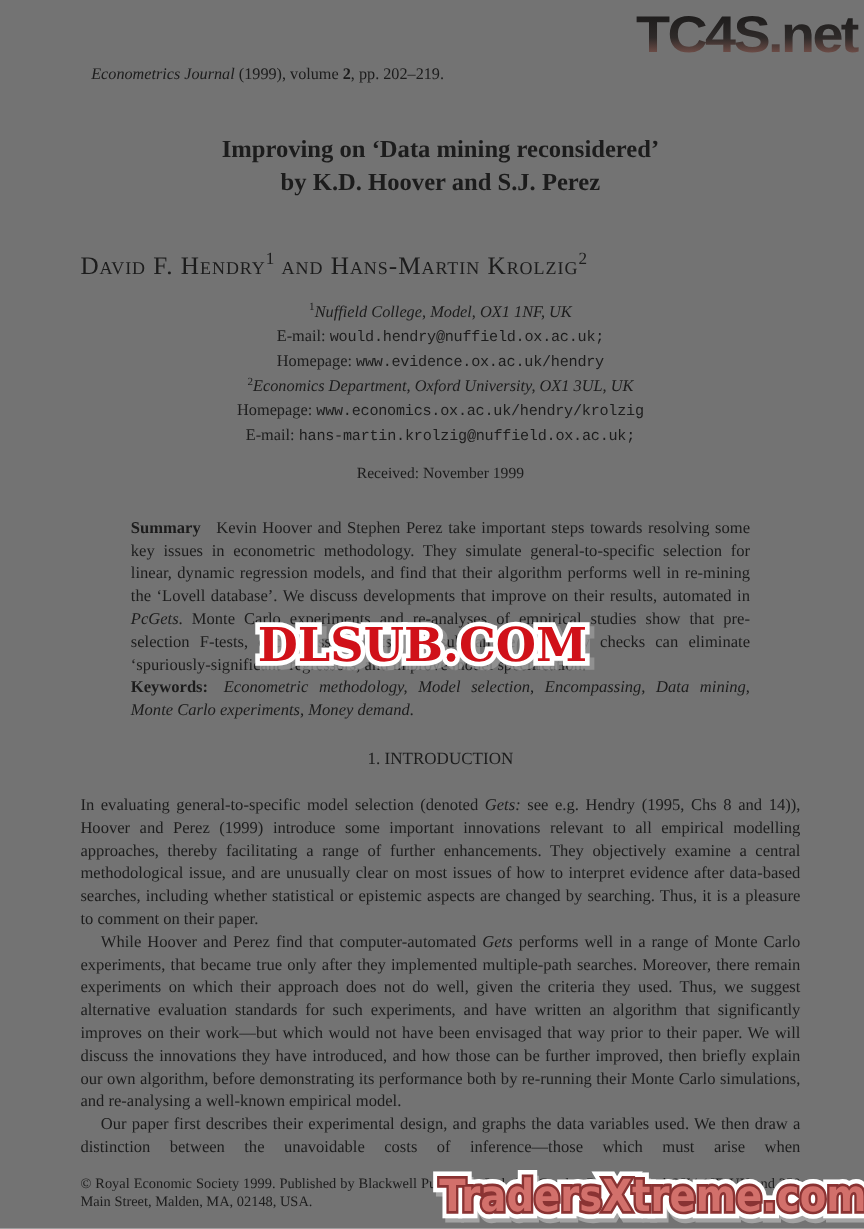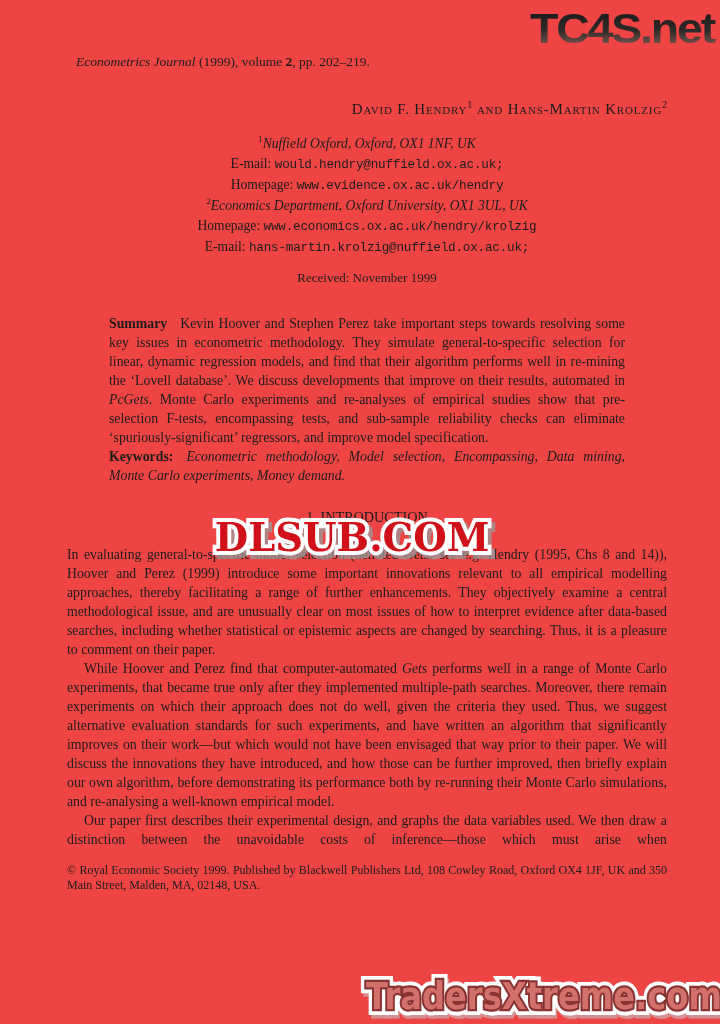--- a/index.html
+++ b/index.html
@@ -1,36 +1,36 @@
 <!DOCTYPE html>
 <html><head>
 <meta charset="utf-8">
 <style>
   html,body{margin:0;padding:0;background:#e8e8e8;}
   .page{
     position:relative;
     width:720px;height:1024px;
     margin:0 auto;
-    background:#ef4444;
+    background:#737373;
     font-family:"Liberation Serif", serif;
     color:#1c1c1c;
     overflow:hidden;
   }
   .content{padding:0 53px 0 67px;}
   .it{font-style:italic;}
   .bd{font-weight:bold;}
   .sc{font-variant:small-caps;letter-spacing:0.8px;}
   .mono{font-family:"Liberation Mono", monospace;font-size:0.93em;letter-spacing:-0.2px;}
   sup{font-size:0.68em;line-height:0;}
 
   .journal-line{margin:54px 0 0 9px;font-size:13.5px;}
 
   .title{margin-top:42px;text-align:center;font-size:20.5px;font-weight:bold;line-height:27px;}
 
-  .authors{margin-top:31px;text-align:right;font-size:15px;}
+  .authors{margin-top:43px;text-align:left;font-size:21px;}
 
   .affiliations{margin-top:16px;text-align:center;font-size:13.6px;line-height:20px;}
 
   .received{margin-top:12px;text-align:center;font-size:13px;}
 
   .abstract{margin:28px auto 0;width:516px;font-size:12.4px;line-height:17.7px;text-align:justify;}
   .abstract .label{font-weight:bold;margin-right:13px;}
   .keywords{margin-top:8px;}
 
   .section-heading{margin:24px 0 4px;text-align:center;font-size:14.2px;font-weight:normal;}
@@ -64,25 +64,29 @@
         </linearGradient>
       </defs>
       <text x="95" y="41" text-anchor="middle" font-family="'Liberation Sans',sans-serif" font-size="43" font-weight="bold" letter-spacing="-2" textLength="184" lengthAdjust="spacingAndGlyphs" fill="url(#tc4sGrad)">TC4S.net</text>
     </svg>
   </div>
 
   <div class="content">
 
     <div class="journal-line"><span class="it">Econometrics Journal</span><span> (1999), volume </span><span class="bd">2</span><span>, pp. 202–219.</span></div>
 
+    <div class="title">
+      <div>Improving on ‘Data mining reconsidered’</div>
+      <div>by K.D. Hoover and S.J. Perez</div>
+    </div>
 
     <div class="authors"><span class="sc">David F. Hendry</span><sup>1</sup><span class="sc"> and </span><span class="sc">Hans-Martin Krolzig</span><sup>2</sup></div>
 
     <div class="affiliations">
-      <div><sup>1</sup><span class="it">Nuffield Oxford, Oxford, OX1 1NF, UK</span></div>
+      <div><sup>1</sup><span class="it">Nuffield College, Model, OX1 1NF, UK</span></div>
       <div><span>E-mail: </span><span class="mono">would.hendry@nuffield.ox.ac.uk;</span></div>
       <div><span>Homepage: </span><span class="mono">www.evidence.ox.ac.uk/hendry</span></div>
       <div><sup>2</sup><span class="it">Economics Department, Oxford University, OX1 3UL, UK</span></div>
       <div><span>Homepage: </span><span class="mono">www.economics.ox.ac.uk/hendry/krolzig</span></div>
       <div><span>E-mail: </span><span class="mono">hans-martin.krolzig@nuffield.ox.ac.uk;</span></div>
     </div>
 
     <div class="received">Received: November 1999</div>
 
     <div class="abstract">

